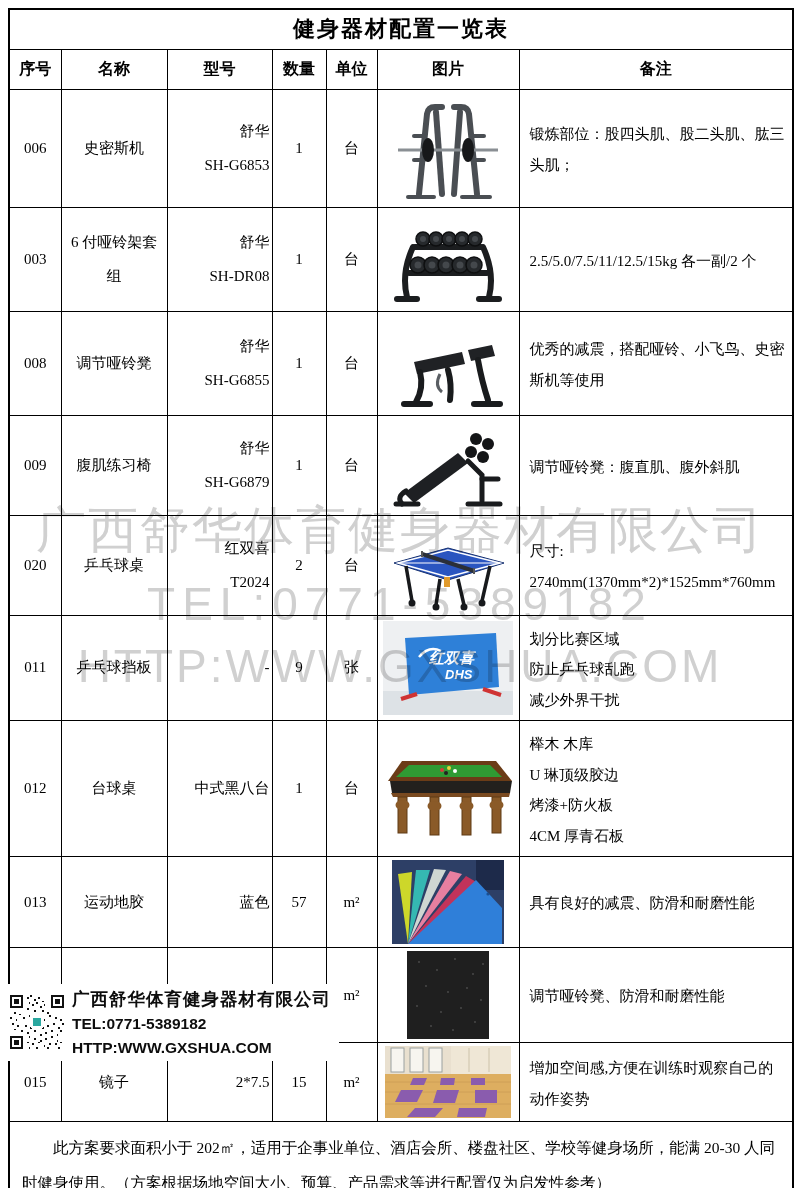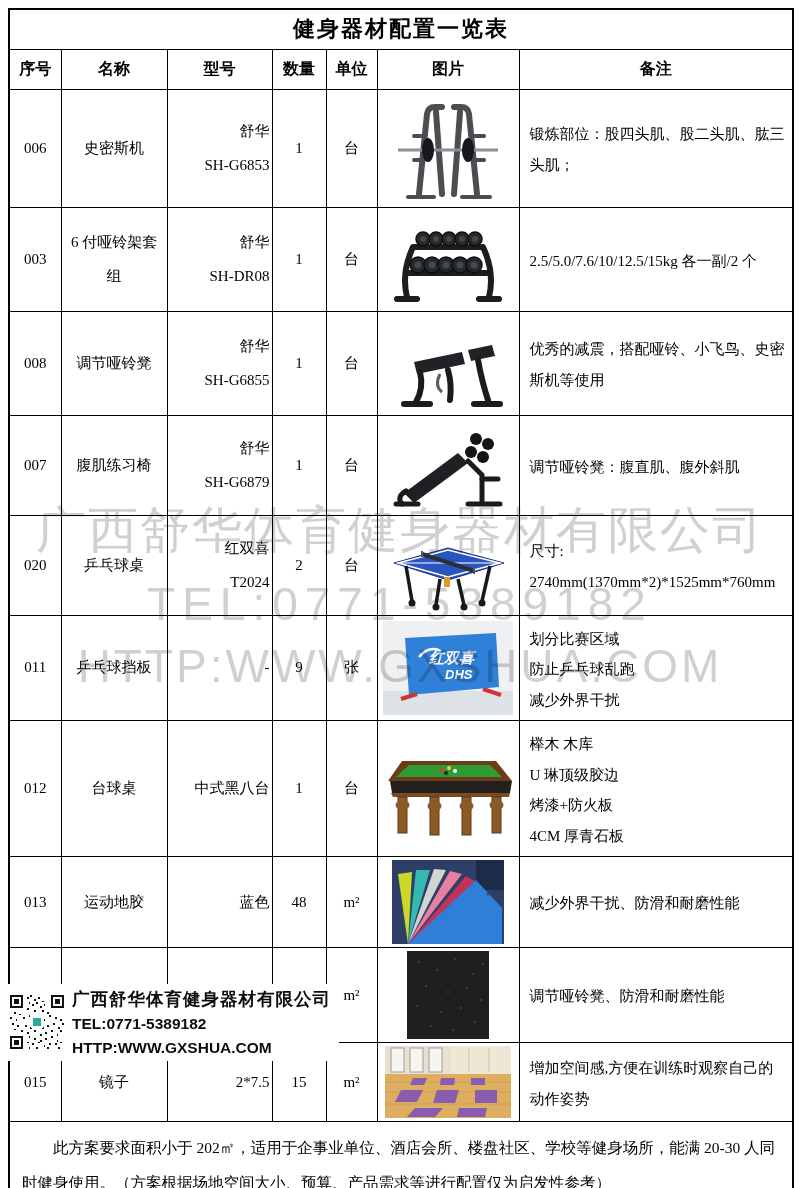--- a/index.html
+++ b/index.html
@@ -139,21 +139,21 @@
                 <circle cx="75" cy="26" r="3"></circle>
                 <circle cx="88" cy="26" r="3"></circle>
           <circle cx="31" cy="52" r="3.5"></circle>
                 <circle cx="45" cy="52" r="3.5"></circle>
                 <circle cx="59" cy="52" r="3.5"></circle>
                 <circle cx="73" cy="52" r="3.5"></circle>
                 <circle cx="87" cy="52" r="3.5"></circle>
         </g>
       </svg>
     </td>
-    <td class="rk pre">2.5/5.0/7.6/10/12.5/15kg 各一副/2 个</td>
+    <td class="rk pre">2.5/5.0/7.5/11/12.5/15kg 各一副/2 个</td>
   </tr>
 
   <tr style="height:104px">
     <td class="c">008</td>
     <td class="c">调节哑铃凳</td>
     <td class="c pre">舒华
 SH-G6855</td>
     <td class="c">1</td>
     <td class="c">台</td>
     <td class="imgcell">
@@ -167,21 +167,21 @@
           <line x1="16" y1="86" x2="42" y2="86"></line>
           <line x1="86" y1="86" x2="112" y2="86"></line>
         </g>
         <path d="M52 56 Q46 68 54 74" stroke="#5a5e63" stroke-width="3" fill="none"></path>
       </svg>
     </td>
     <td class="rk pre">优秀的减震，搭配哑铃、小飞鸟、史密斯机等使用</td>
   </tr>
 
   <tr style="height:100px">
-    <td class="c">007</td>
+    <td class="c">009</td>
     <td class="c">腹肌练习椅</td>
     <td class="c pre">舒华
 SH-G6879</td>
     <td class="c">1</td>
     <td class="c">台</td>
     <td class="imgcell">
       <svg width="120" height="88" viewBox="0 0 120 88">
         <polygon points="16,72 70,32 80,42 26,82" fill="#1e2023"></polygon>
         <g fill="#141517">
           <circle cx="88" cy="18" r="6"></circle>
@@ -293,36 +293,36 @@
     <td class="rk pre">榉木  木库
 U 琳顶级胶边
 烤漆+防火板
 4CM 厚青石板</td>
   </tr>
 
   <tr style="height:91px">
     <td class="c">013</td>
     <td class="c">运动地胶</td>
     <td class="c pre">蓝色</td>
-    <td class="c">48</td>
+    <td class="c">57</td>
     <td class="c">m²</td>
     <td class="imgcell">
       <svg width="112" height="84" viewBox="0 0 112 84">
         <rect x="0" y="0" width="112" height="84" fill="#2d3f66"></rect>
         <rect x="84" y="0" width="28" height="30" fill="#1d2a4a"></rect>
         <polygon points="16,84 6,14 20,12" fill="#cdd72a"></polygon>
         <polygon points="16,84 24,10 38,10" fill="#35b8b2"></polygon>
         <polygon points="16,84 42,9 54,10" fill="#cfd6d2"></polygon>
         <polygon points="16,84 58,11 70,14" fill="#e77fa0"></polygon>
         <polygon points="16,84 74,16 86,23" fill="#c2335a"></polygon>
         <polygon points="16,84 84,20 110,48 110,84" fill="#2f7fd9"></polygon>
         <circle cx="96" cy="34" r="1.6" fill="#1a4f93"></circle>
       </svg>
     </td>
-    <td class="rk pre">减少外界干扰、防滑和耐磨性能</td>
+    <td class="rk pre">具有良好的减震、防滑和耐磨性能</td>
   </tr>
 
   <tr style="height:95px">
     <td class="c">014</td>
     <td class="c">安全地垫</td>
     <td class="c pre">黑底黄点</td>
     <td class="c"></td>
     <td class="c">m²</td>
     <td class="imgcell">
       <svg width="110" height="90" viewBox="0 0 110 90">

